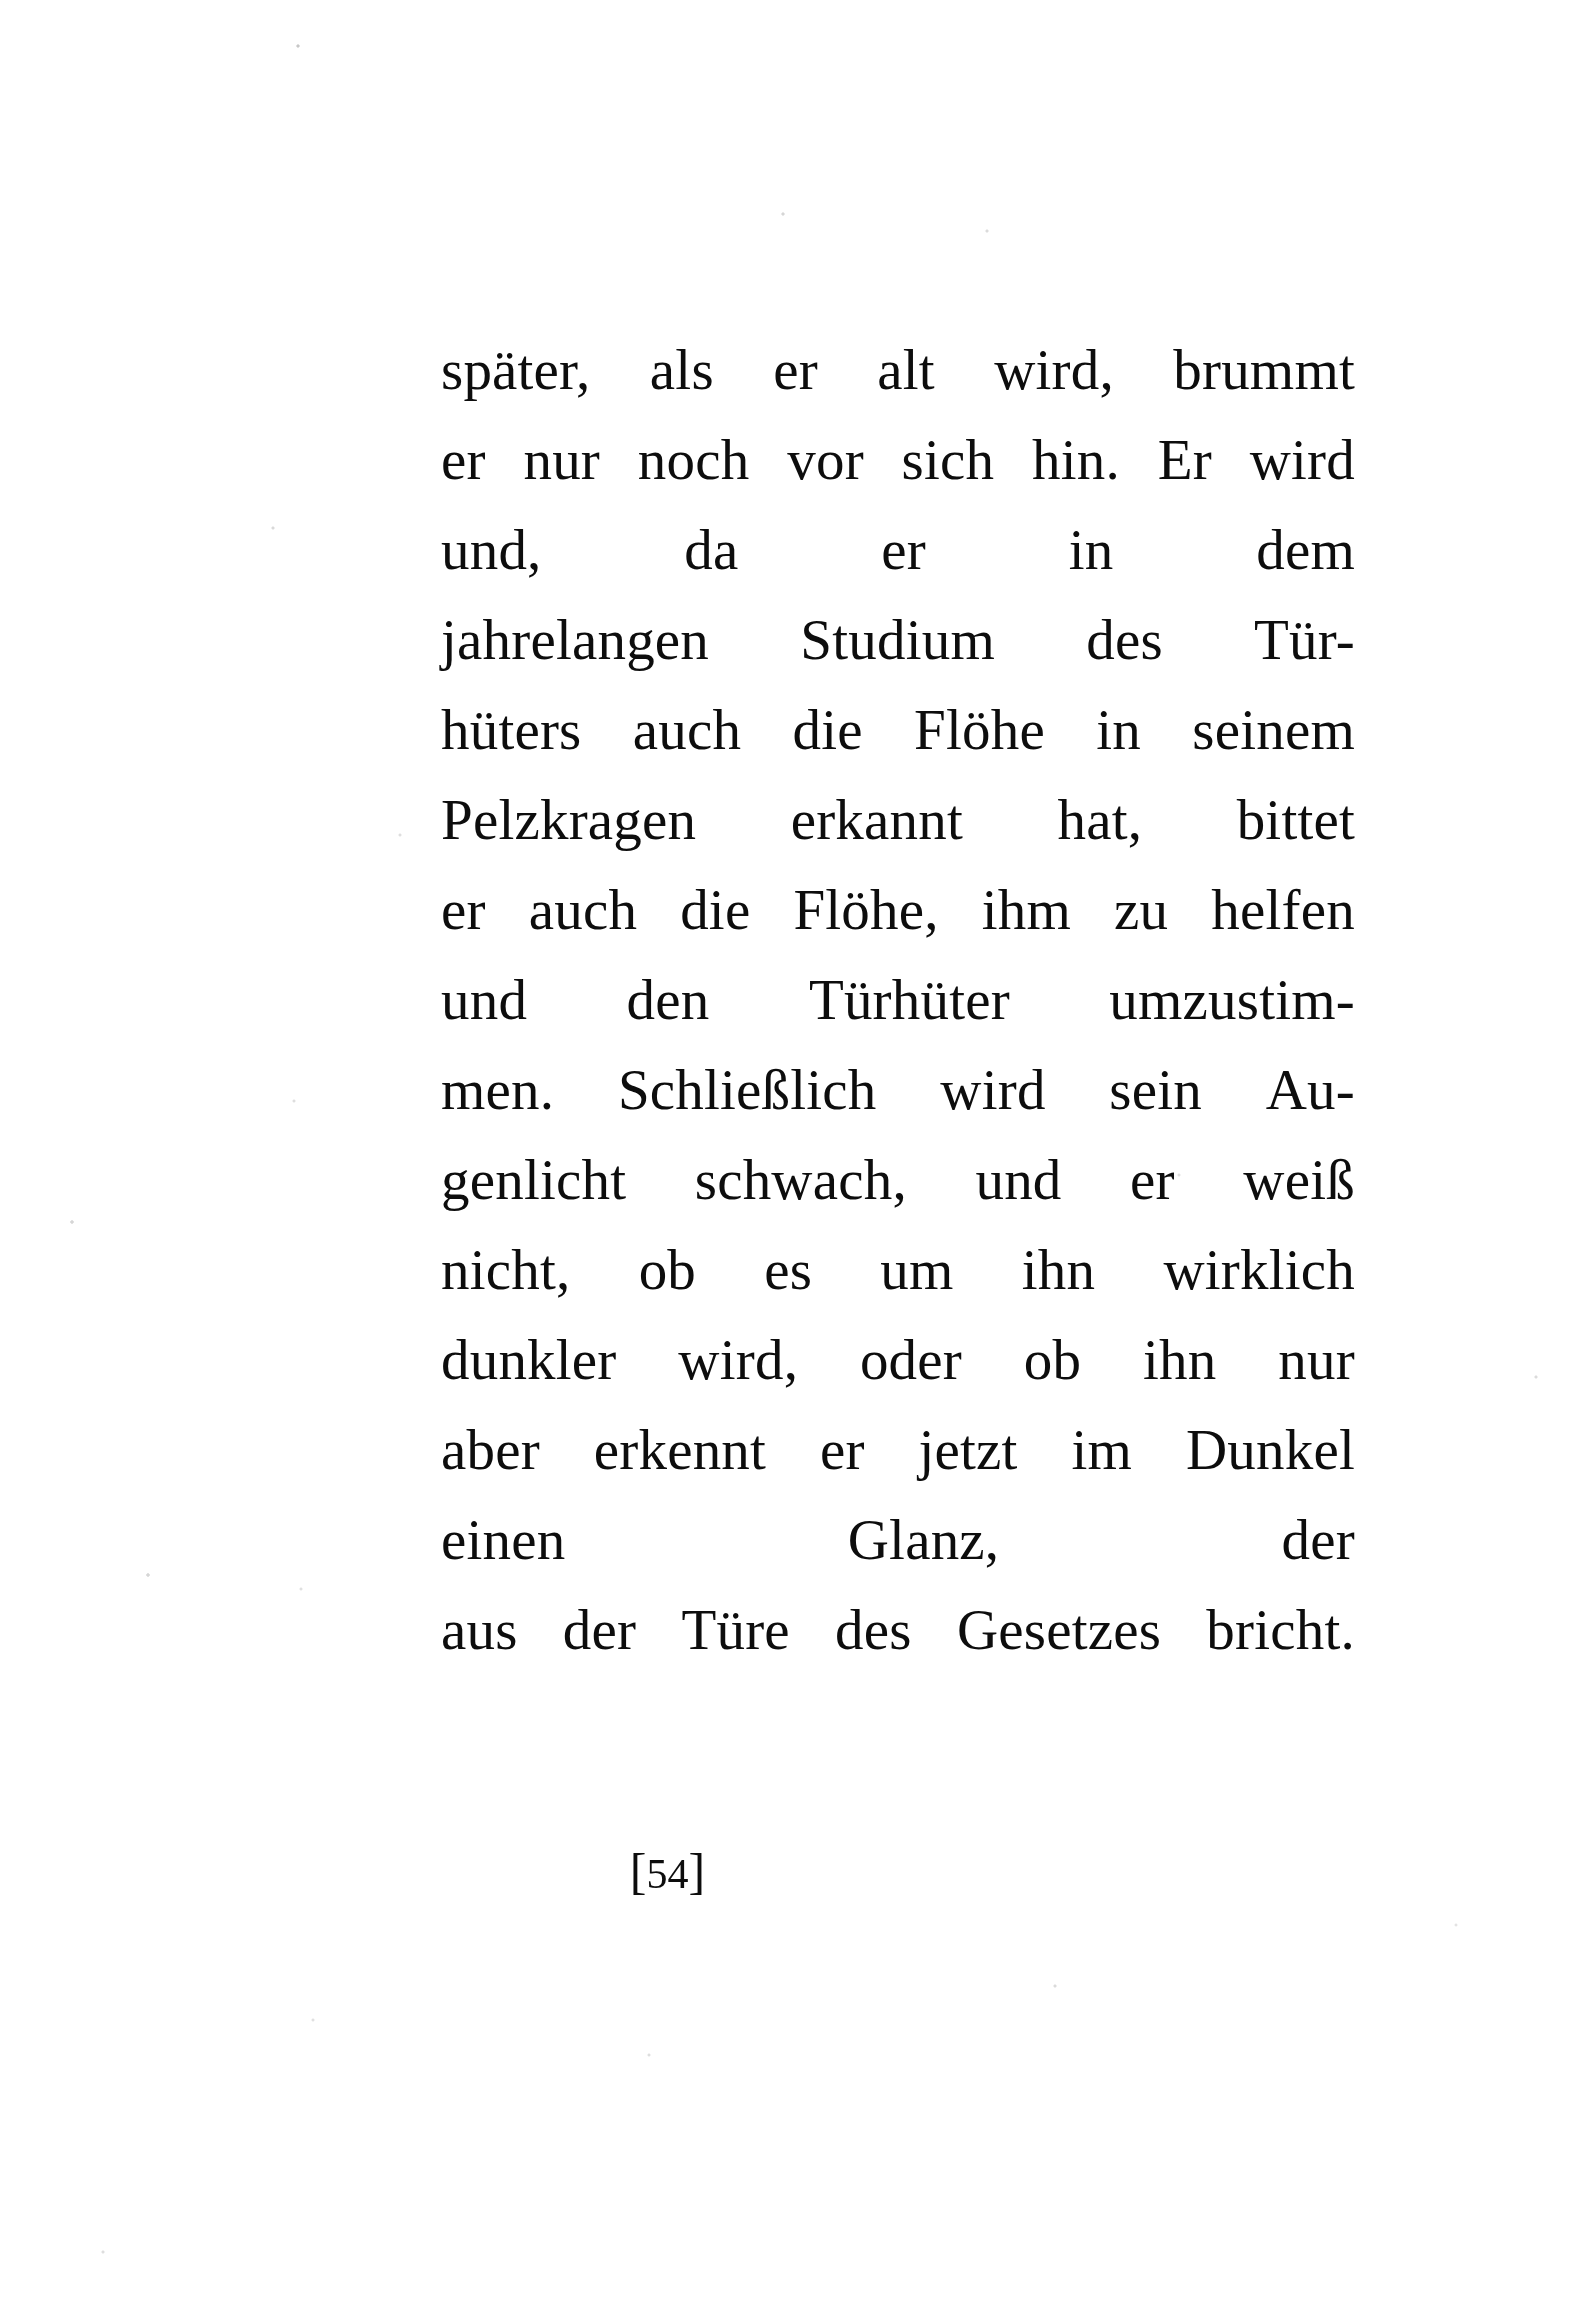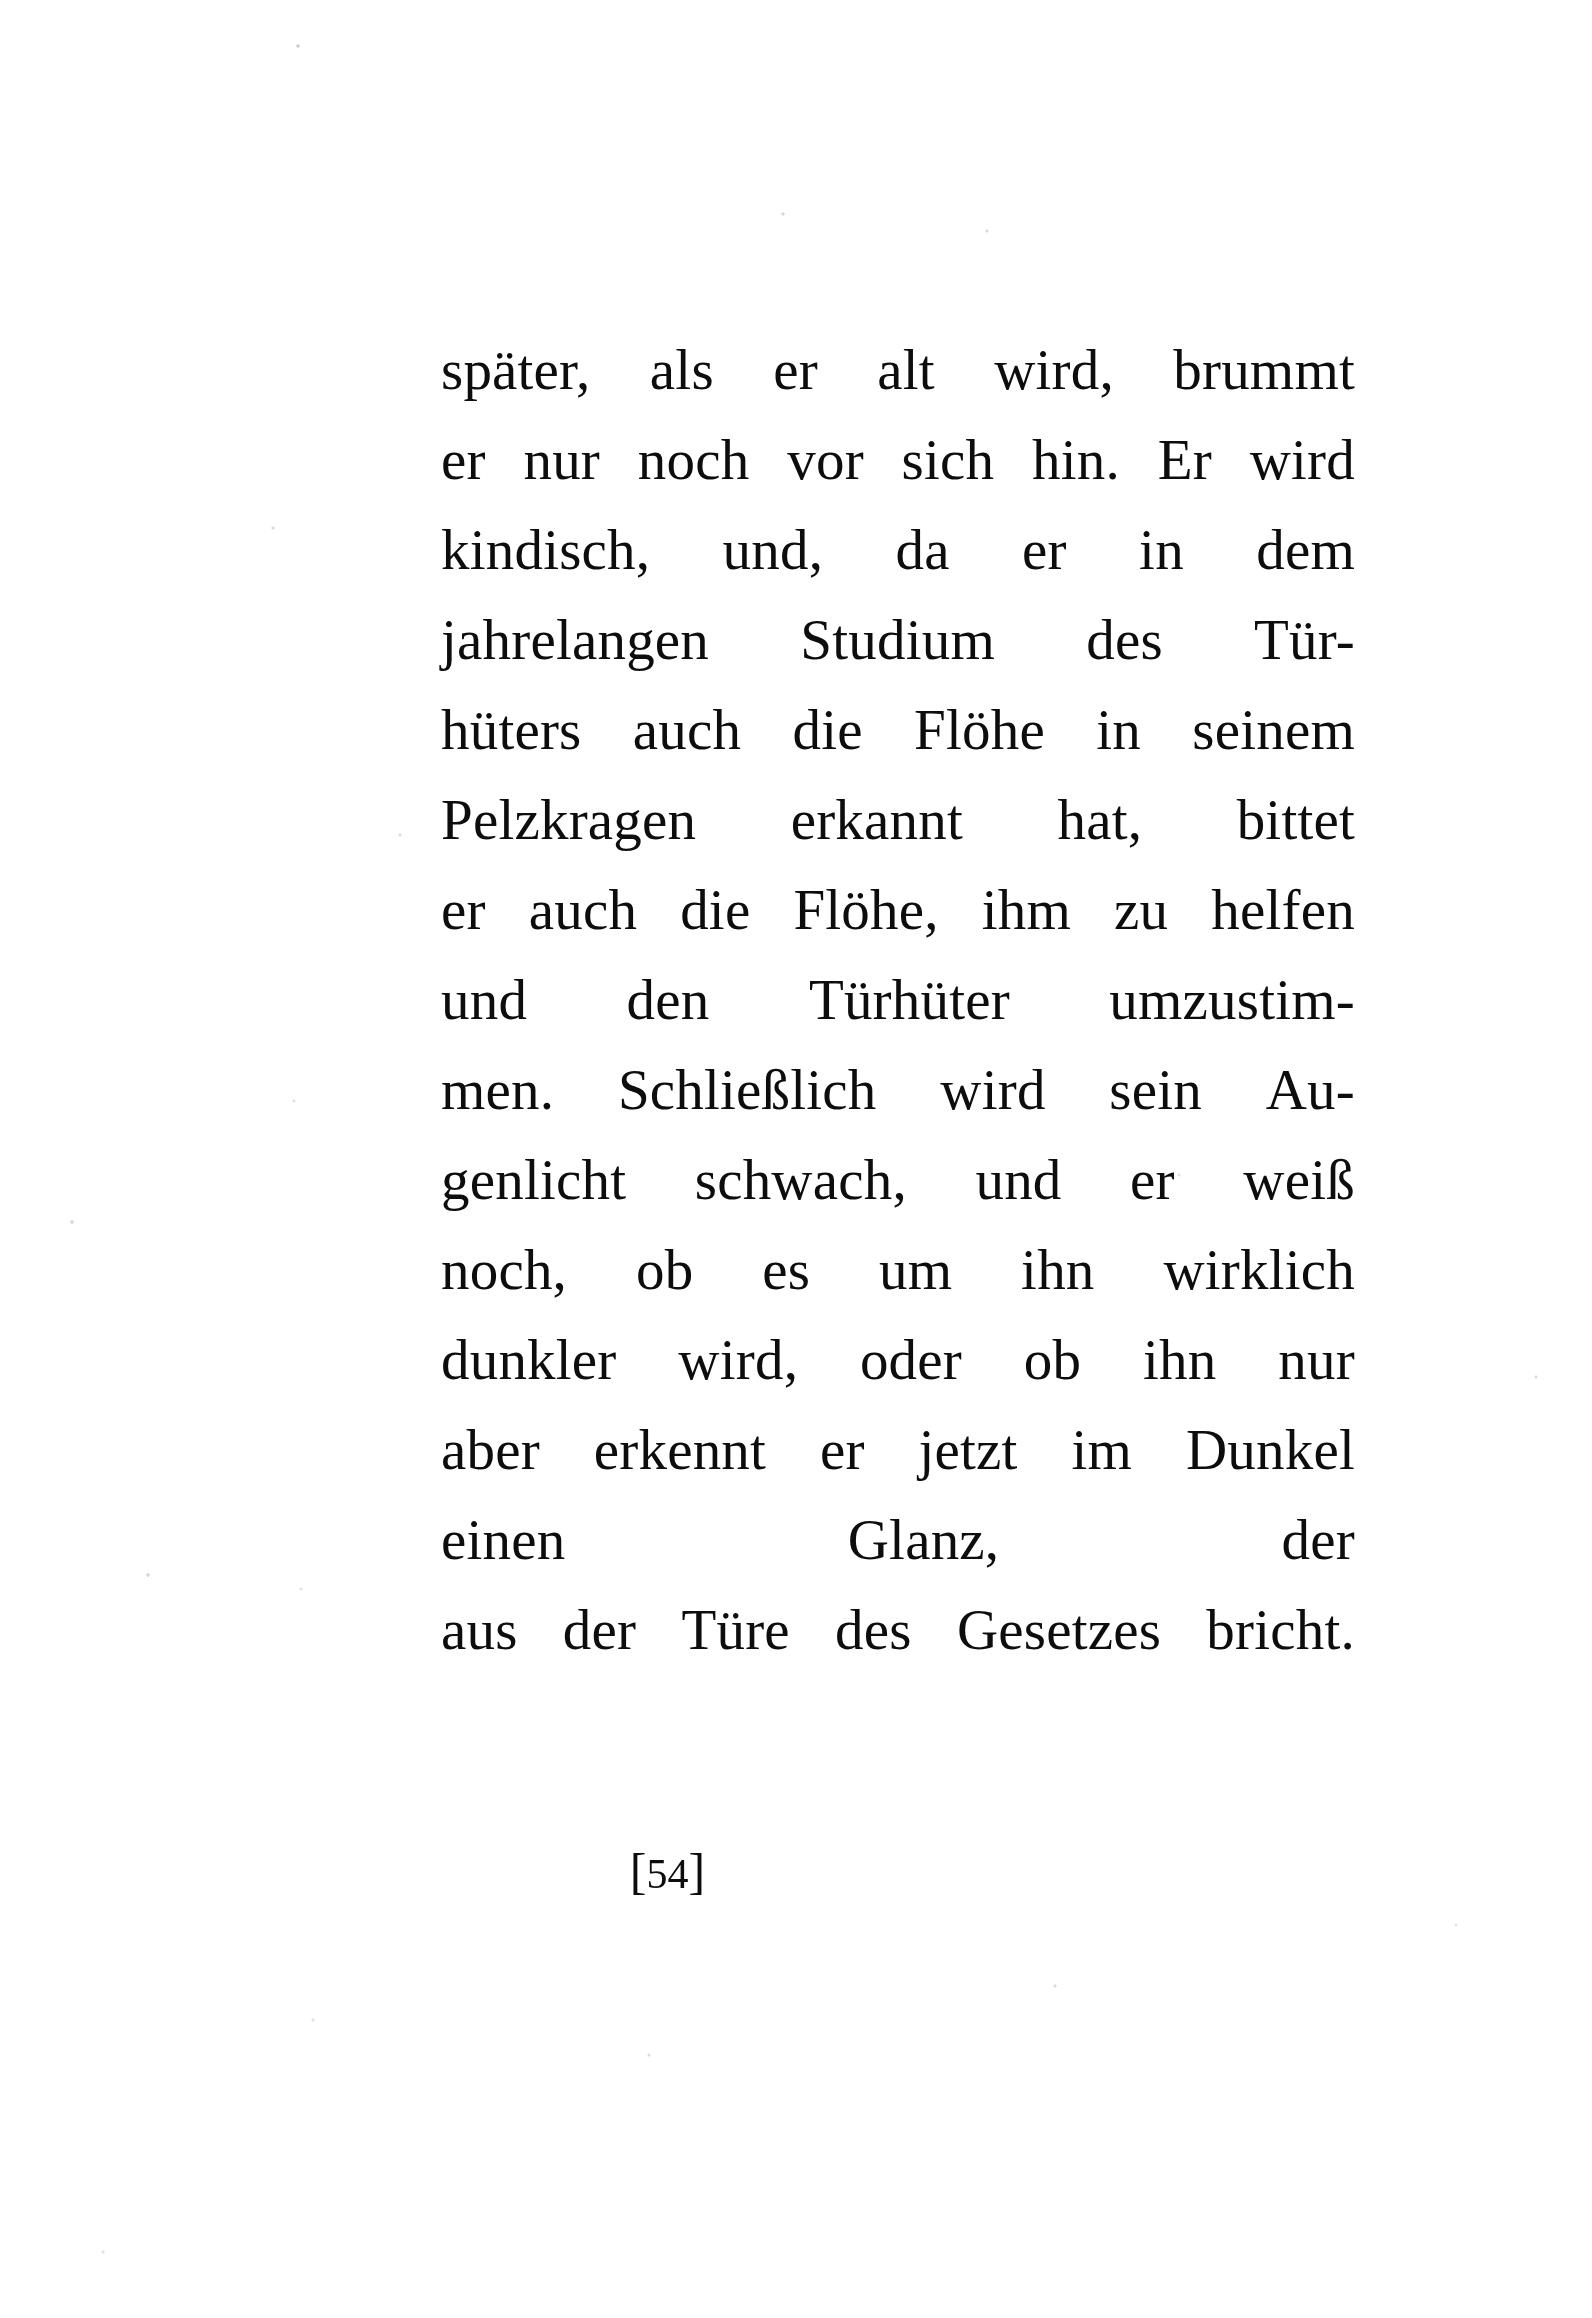--- a/index.html
+++ b/index.html
@@ -108,21 +108,20 @@
       <span class="w">nur</span>
       <span class="w">noch</span>
       <span class="w">vor</span>
       <span class="w">sich</span>
       <span class="w">hin.</span>
       <span class="w">Er</span>
       <span class="w">wird</span>
     </div>
 
     <div class="text-line justify">
-      <span class="w">kindisch,</span>
       <span class="w">und,</span>
       <span class="w">da</span>
       <span class="w">er</span>
       <span class="w">in</span>
       <span class="w">dem</span>
     </div>
 
     <div class="text-line justify">
       <span class="w">jahrelangen</span>
       <span class="w">Studium</span>
@@ -173,21 +172,21 @@
 
     <div class="text-line justify">
       <span class="w">genlicht</span>
       <span class="w">schwach,</span>
       <span class="w">und</span>
       <span class="w">er</span>
       <span class="w">weiß</span>
     </div>
 
     <div class="text-line justify">
-      <span class="w">noch,</span>
+      <span class="w">nicht,</span>
       <span class="w">ob</span>
       <span class="w">es</span>
       <span class="w">um</span>
       <span class="w">ihn</span>
       <span class="w">wirklich</span>
     </div>
 
     <div class="text-line justify">
       <span class="w">dunkler</span>
       <span class="w">wird,</span>

